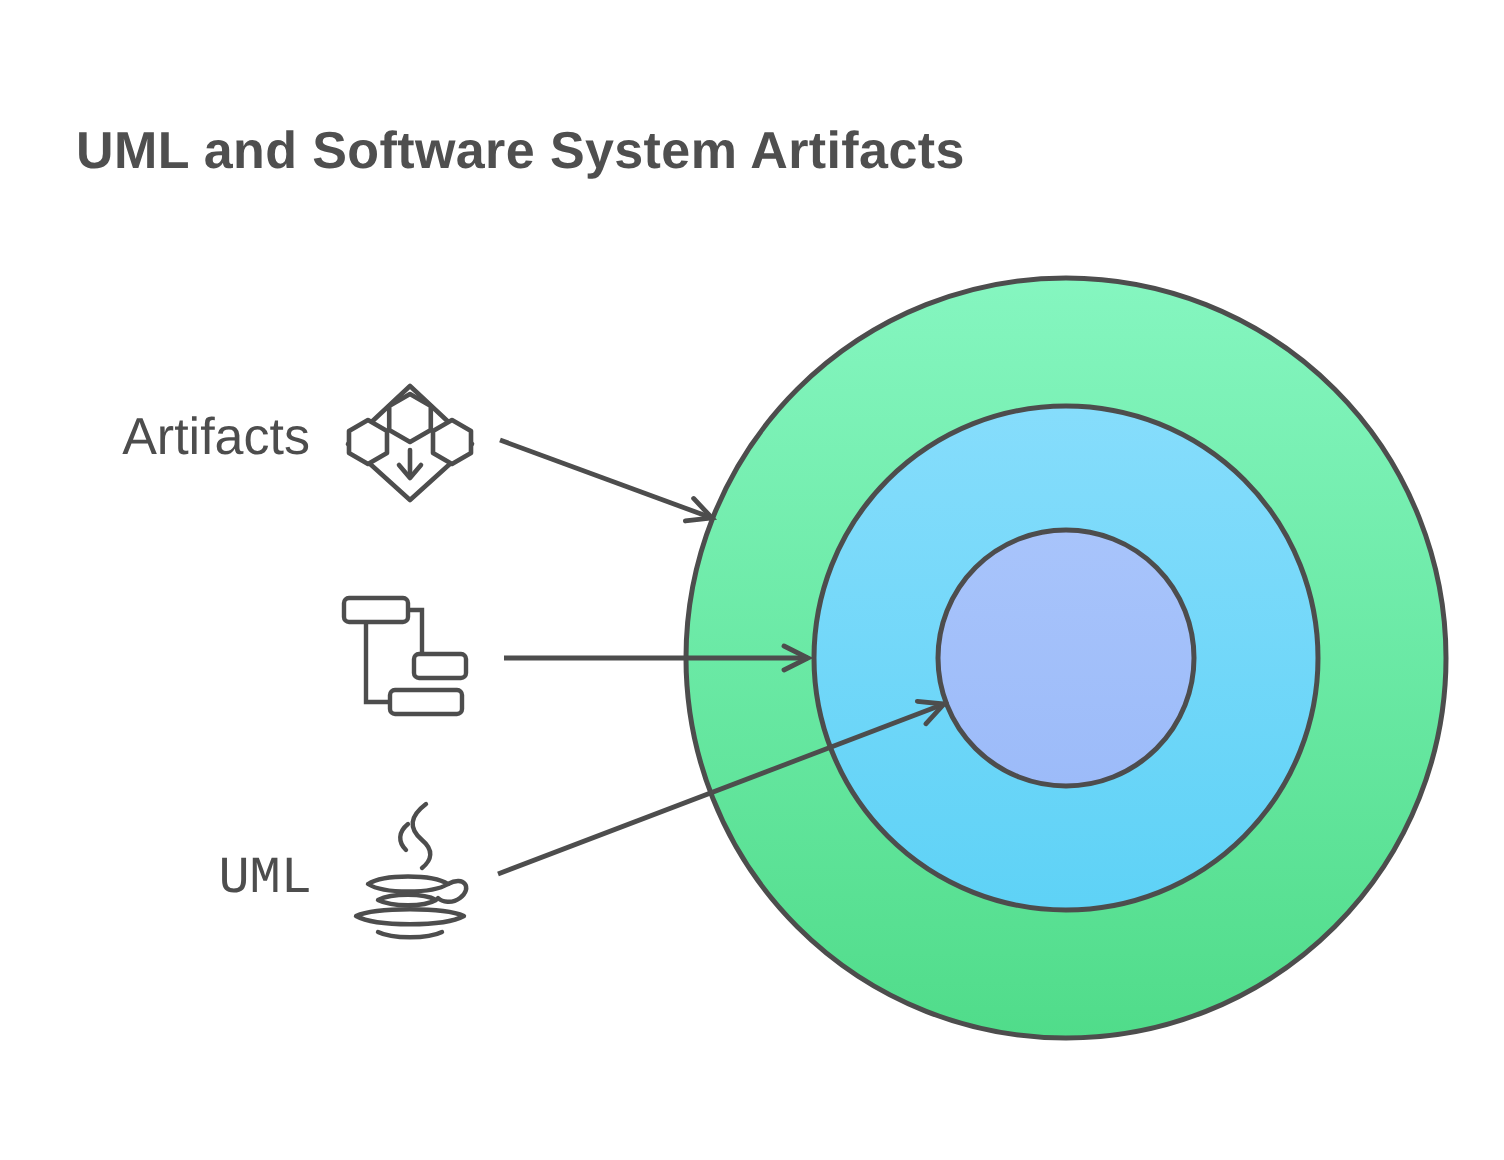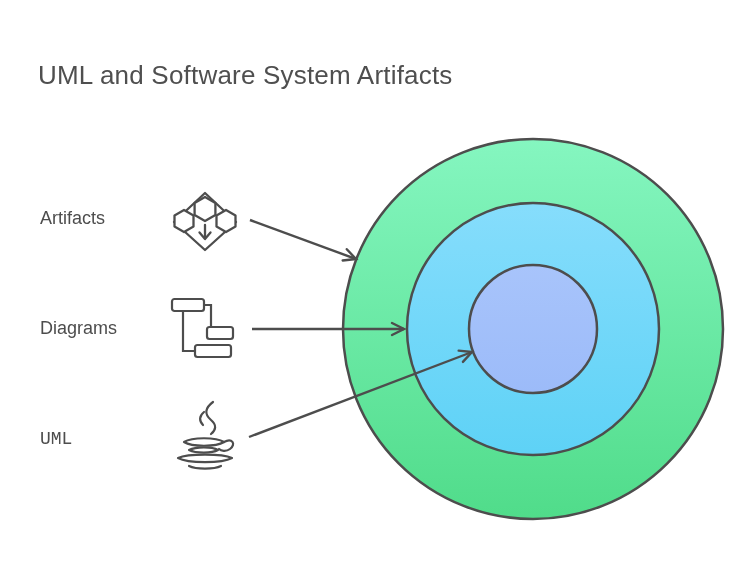--- a/index.html
+++ b/index.html
@@ -10,34 +10,35 @@
     position: relative;
     overflow: hidden;
   }
   .title {
     position: absolute;
     left: 38px; top: 60px;
     font-size: 26px;
     color: #4f4f4f;
     letter-spacing: 0.2px;
     white-space: nowrap;
+    font-weight: bold;
   }
   .diagram-svg {
     position: absolute;
     left: 0; top: 0;
     width: 752px; height: 580px;
   }
   .legend-row {
     position: absolute;
     display: flex;
     align-items: center;
-    justify-content: space-between;
+    justify-content: flex-end;
     height: 84px;
     color: #4d4d4d;
-    font-size: 18px;
+    font-size: 26px;
   }
   .row-artifacts { left: 40px; width: 200px; top: 176px; }
   .row-diagrams  { left: 40px; width: 196px; top: 286px; }
   .row-uml       { left: 40px; width: 197px; top: 397px; font-family: Liberation Mono, monospace; }
   .legend-label { white-space: nowrap; }
   .legend-icon { display: flex; align-items: center; justify-content: center; margin-left: 17px; }
   .legend-icon svg { display: block; }
   .stroke-line { stroke: #4d4d4d; fill: none; }
   .stroke-fill-white { stroke: #4d4d4d; fill: #ffffff; }
 </style>
@@ -82,21 +83,20 @@
       <path class="stroke-fill-white" d="M33 13 L43.4 19 L43.4 31 L33 37 L22.6 31 L22.6 19 Z" stroke-width="2.3" stroke-linejoin="round"></path>
       <path class="stroke-fill-white" d="M12 26 L21.5 31.5 L21.5 42.5 L12 48 L2.5 42.5 L2.5 31.5 Z" stroke-width="2.3" stroke-linejoin="round"></path>
       <path class="stroke-fill-white" d="M54 26 L63.5 31.5 L63.5 42.5 L54 48 L44.5 42.5 L44.5 31.5 Z" stroke-width="2.3" stroke-linejoin="round"></path>
       <path class="stroke-line" d="M33 41 L33 54" stroke-width="2.3" stroke-linecap="round"></path>
       <path class="stroke-line" d="M27.5 48.5 L33 55 L38.5 48.5" stroke-width="2.3" stroke-linecap="round" stroke-linejoin="round"></path>
     </svg>
   </span>
 </div>
 
 <div class="legend-row row-diagrams">
-  <span class="legend-label">Diagrams</span>
   <span class="legend-icon">
     <svg width="66" height="62" viewBox="0 0 66 62" xmlns="http://www.w3.org/2000/svg">
       <path class="stroke-line" d="M34 8 H41 V30" stroke-width="2.2"></path>
       <path class="stroke-line" d="M13 14 V54 H25" stroke-width="2.2"></path>
       <rect class="stroke-fill-white" x="2" y="2" width="32" height="12" rx="2.5" stroke-width="2.2"></rect>
       <rect class="stroke-fill-white" x="37" y="30" width="26" height="12" rx="2.5" stroke-width="2.2"></rect>
       <rect class="stroke-fill-white" x="25" y="48" width="36" height="12" rx="2.5" stroke-width="2.2"></rect>
     </svg>
   </span>
 </div>

